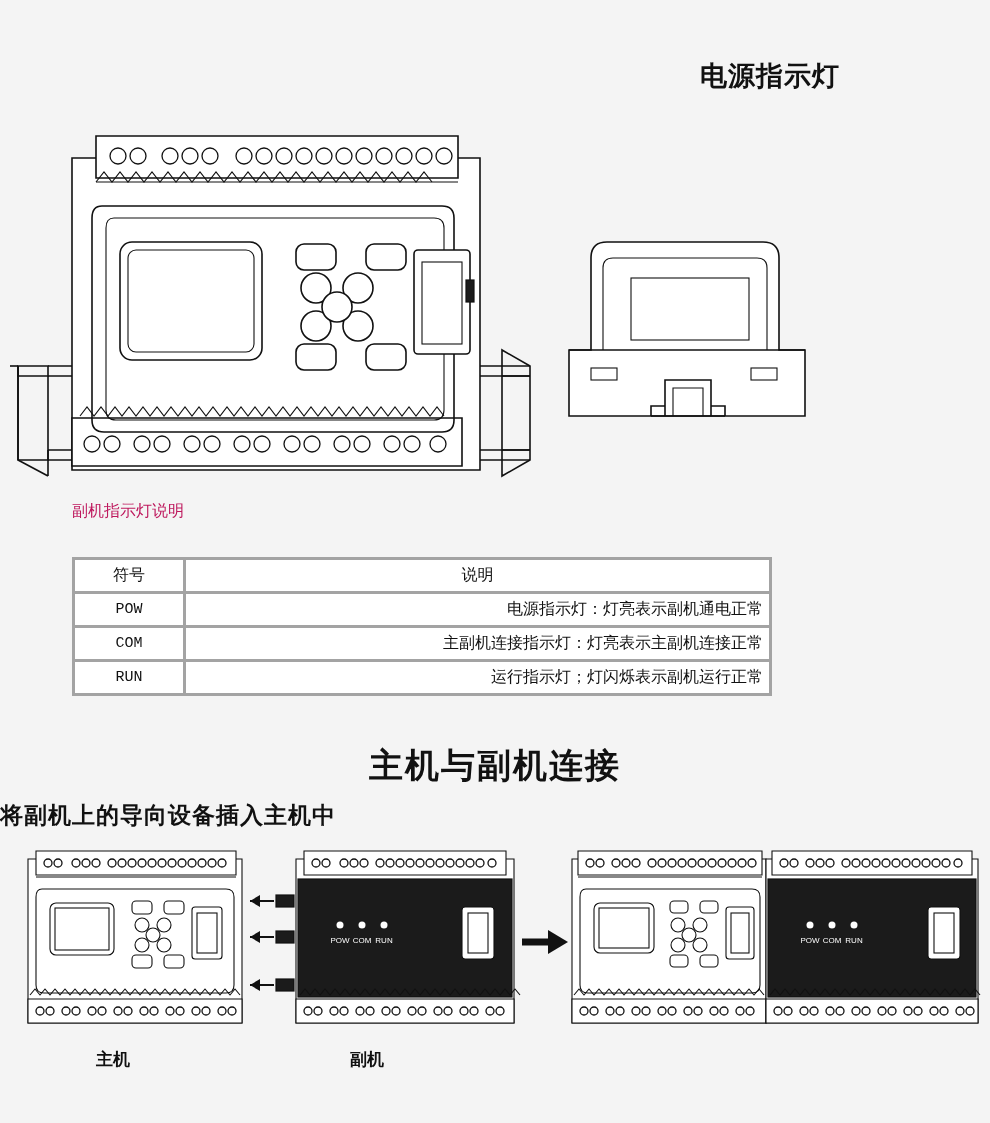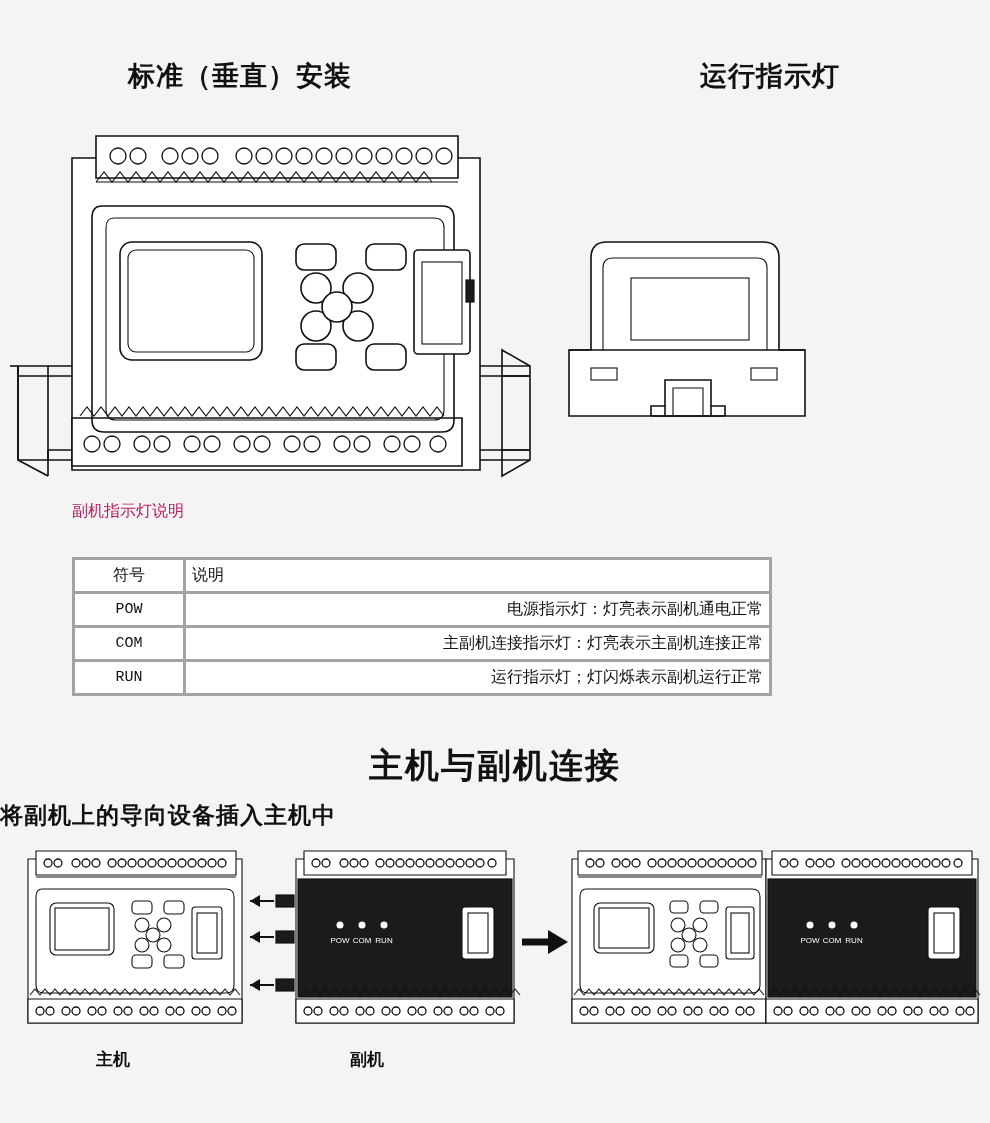--- a/index.html
+++ b/index.html
@@ -73,21 +73,21 @@
     padding: 0 6px;
   }
   #indicator-table th:first-child,
   #indicator-table td:first-child {
     width: 96px;
     text-align: center;
     font-family: "Liberation Mono", monospace;
     font-size: 15px;
   }
   #indicator-table th:first-child { font-family: "Liberation Sans", sans-serif; font-size: 16px; }
-  #indicator-table th:nth-child(2) { text-align: left; }
+  #indicator-table th:nth-child(2) { text-align: center; }
   #indicator-table td:nth-child(2) { text-align: right; padding-left: 76px; }
 
   
   #connect-title {
     position: absolute;
     width: 990px;
     top: 743px;
     text-align: center;
     font-family: "Liberation Serif", serif;
     font-weight: bold;
@@ -118,22 +118,21 @@
     font-family: "Liberation Sans", sans-serif;
     font-size: 8px;
     fill: #ffffff;
   }
 </style>
 </head>
 <body>
 
 <div class="page">
 
-  <div class="mount-title" id="title-vertical">标准（垂直）安装</div>
-  <div class="mount-title" id="title-horizontal">运行指示灯</div>
+  <div class="mount-title" id="title-horizontal">电源指示灯</div>
 
   <div class="draw" style="left:10px; top:120px;">
     <svg width="540" height="370" viewBox="0 0 540 370">
 
       <path class="ln" d="M8 246 L38 246 L38 256 L8 256 Z"></path>
       <path class="ln" d="M8 246 L8 340 L38 340 L38 330"></path>
       <path class="ln" d="M38 256 L38 330"></path>
       <path class="ln" d="M8 340 L38 356 M38 356 L38 330"></path>
 
       <path class="ln" d="M8 246 L8 340"></path>

